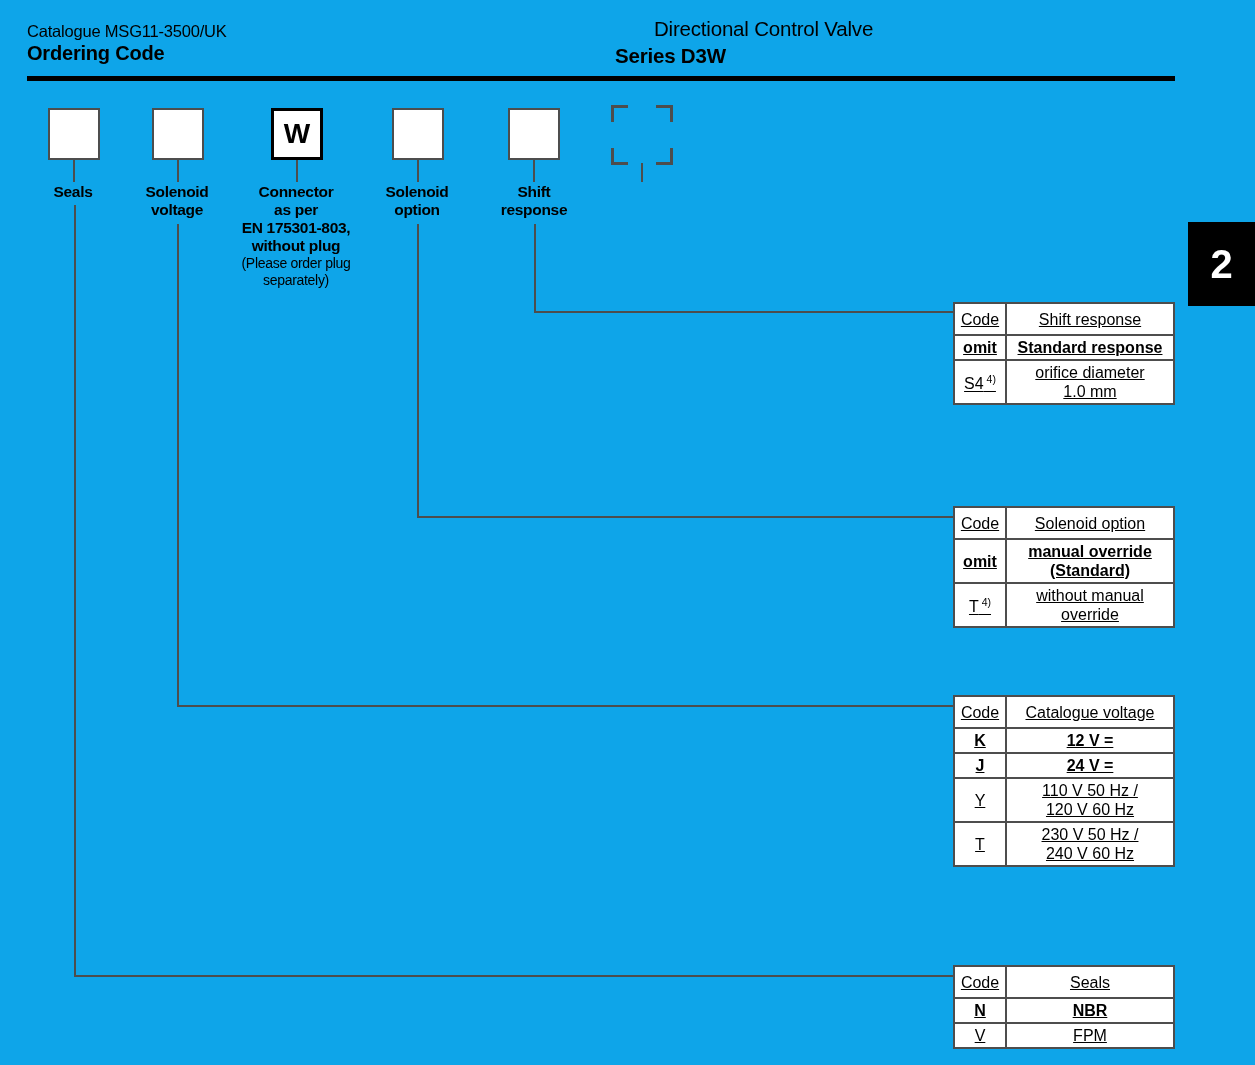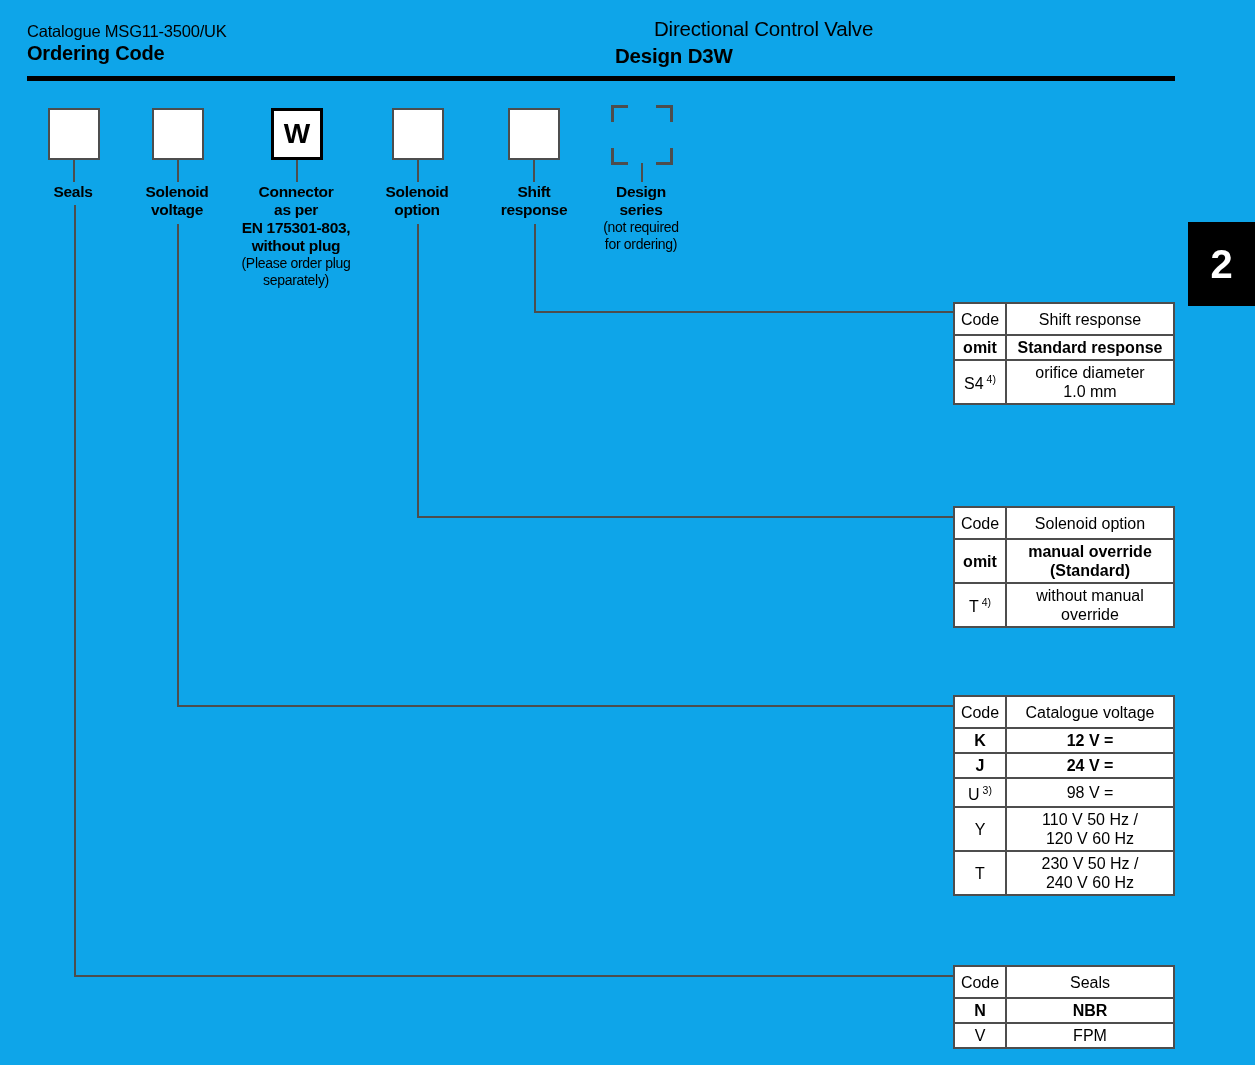--- a/index.html
+++ b/index.html
@@ -142,40 +142,41 @@
   }
   .opt-table td, .opt-table th {
     border: 2px solid #4d4d4d;
     font-size: 16px;
     color: #000000;
     text-align: center;
     vertical-align: middle;
     padding: 2px 4px;
     line-height: 19px;
     font-weight: normal;
+    text-decoration: underline;
   }
   .opt-table .col-code { width: 52px; }
   .opt-table .col-desc { width: 168px; }
   .opt-table tr.bold td { font-weight: bold; }
   .opt-table td.b { font-weight: bold; }
   .opt-table sup {
     font-size: 10.5px;
     vertical-align: super;
     font-weight: normal;
   }
 </style>
 </head>
 <body>
 
 <div id="page">
 
   <div class="hdr-left-sub">Catalogue MSG11-3500/UK</div>
   <div class="hdr-left-title">Ordering Code</div>
   <div class="hdr-right-sub">Directional Control Valve</div>
-  <div class="hdr-right-title">Design D3W</div>
+  <div class="hdr-right-title">Series D3W</div>
   <div class="hdr-rule"></div>
 
   <div class="page-tab">2</div>
 
   <div class="code-box" style="left:48px;  top:108px;"></div>
   <div class="code-box" style="left:152px; top:108px;"></div>
   <div class="code-box filled" style="left:271px; top:108px;">W</div>
   <div class="code-box" style="left:392px; top:108px;"></div>
   <div class="code-box" style="left:508px; top:108px;"></div>
 
@@ -214,26 +215,20 @@
   <div class="col-label" style="left:367px; top:183px; width:100px;">
     <span>Solenoid</span><br>
     <span>option</span>
   </div>
 
   <div class="col-label" style="left:478px; top:183px; width:112px;">
     <span>Shift</span><br>
     <span>response</span>
   </div>
 
-  <div class="col-label" style="left:586px; top:183px; width:110px;">
-    <span>Design</span><br>
-    <span>series</span>
-    <span class="note">(not required</span>
-    <span class="note">for ordering)</span>
-  </div>
 
   <div class="vline" style="left:534px; top:224px; height:89px;"></div>
   <div class="hline" style="left:534px; top:311px; width:421px;"></div>
 
   <div class="vline" style="left:417px; top:224px; height:294px;"></div>
   <div class="hline" style="left:417px; top:516px; width:538px;"></div>
 
   <div class="vline" style="left:177px; top:224px; height:483px;"></div>
   <div class="hline" style="left:177px; top:705px; width:778px;"></div>
 
@@ -293,24 +288,20 @@
           <th style="height: 26px;">Catalogue voltage</th>
         </tr>
         <tr class="bold" style="height: 24px;">
           <td class="b">K</td>
           <td class="b">12 V =</td>
         </tr>
         <tr class="bold" style="height: 24px;">
           <td class="b">J</td>
           <td class="b">24 V =</td>
         </tr>
-        <tr style="height: 24px;">
-          <td>U<sup> 3)</sup></td>
-          <td>98 V =</td>
-        </tr>
         <tr style="height: 42px;">
           <td>Y</td>
           <td>110 V 50 Hz /<br>120 V 60 Hz</td>
         </tr>
         <tr style="height: 42px;">
           <td>T</td>
           <td>230 V 50 Hz /<br>240 V 60 Hz</td>
         </tr>
       </tbody>
   </table>

